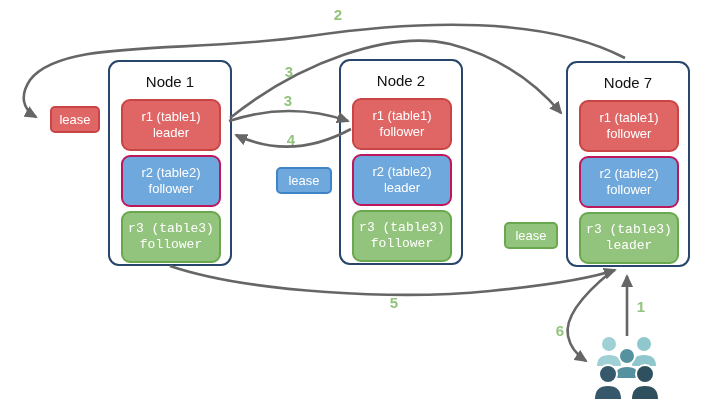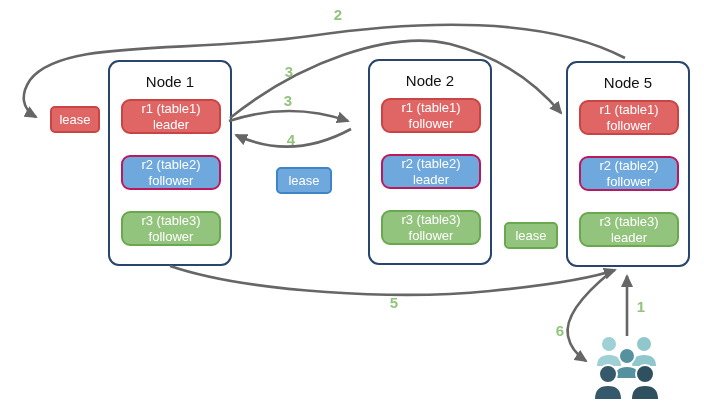--- a/index.html
+++ b/index.html
@@ -8,28 +8,28 @@
     font-family:"Liberation Sans", sans-serif;
   }
   .node{
     position:absolute;width:124px;height:206px;background:#ffffff;
     border:2px solid #28456C;border-radius:11px;z-index:2;box-sizing:border-box;
   }
   .node-title{
     text-align:center;margin-top:11px;font-size:15px;font-weight:normal;color:#111111;
   }
   .replica{
-    position:absolute;left:11px;width:100px;height:35px;border-radius:9px;
+    position:absolute;left:11px;width:100px;height:52px;border-radius:9px;
     display:flex;flex-direction:column;align-items:center;justify-content:center;
     color:#ffffff;font-size:13px;line-height:16px;text-align:center;box-sizing:border-box;
   }
   .replica.red{background:#E06666;border:2px solid #C94444;}
   .replica.blue{background:#6FA8DC;border:2px solid #be185d;}
   .replica.green{background:#93C47D;border:2px solid #6AA84F;}
-  .r1{top:37px;} .r2{top:93px;} .r3{top:149px;}
+  .r1{top:37px;} .r2{top:93px;} .r3{top:149px;font-family:Liberation Mono, monospace;}
   .lease{
     position:absolute;height:27px;border-radius:5px;color:#ffffff;font-size:13px;
     display:flex;align-items:center;justify-content:center;z-index:2;box-sizing:border-box;
   }
   .lease.red{left:50px;top:106px;width:50px;background:#E06666;border:2px solid #C94444;}
   .lease.blue{left:276px;top:167px;width:56px;background:#6FA8DC;border:2px solid #3D85C6;}
   .lease.green{left:504px;top:222px;width:54px;background:#93C47D;border:2px solid #6AA84F;}
   .stepnum{
     position:absolute;z-index:6;font-size:15px;font-weight:bold;color:#93C47D;
     transform:translate(-50%,-50%);
@@ -73,38 +73,38 @@
     <div class="replica blue r2">
       <span>r2 (table2)</span>
       <span>follower</span>
     </div>
     <div class="replica green r3">
       <span>r3 (table3)</span>
       <span>follower</span>
     </div>
   </div>
 
-  <div class="node" style="left:339px;top:59px;margin-left:29px;">
+  <div class="node" style="left:339px;top:59px;">
     <div class="node-title">Node 2</div>
     <div class="replica red r1">
       <span>r1 (table1)</span>
       <span>follower</span>
     </div>
     <div class="replica blue r2">
       <span>r2 (table2)</span>
       <span>leader</span>
     </div>
     <div class="replica green r3">
       <span>r3 (table3)</span>
       <span>follower</span>
     </div>
   </div>
 
   <div class="node" style="left:566px;top:61px;">
-    <div class="node-title">Node 5</div>
+    <div class="node-title">Node 7</div>
     <div class="replica red r1">
       <span>r1 (table1)</span>
       <span>follower</span>
     </div>
     <div class="replica blue r2">
       <span>r2 (table2)</span>
       <span>follower</span>
     </div>
     <div class="replica green r3">
       <span>r3 (table3)</span>

